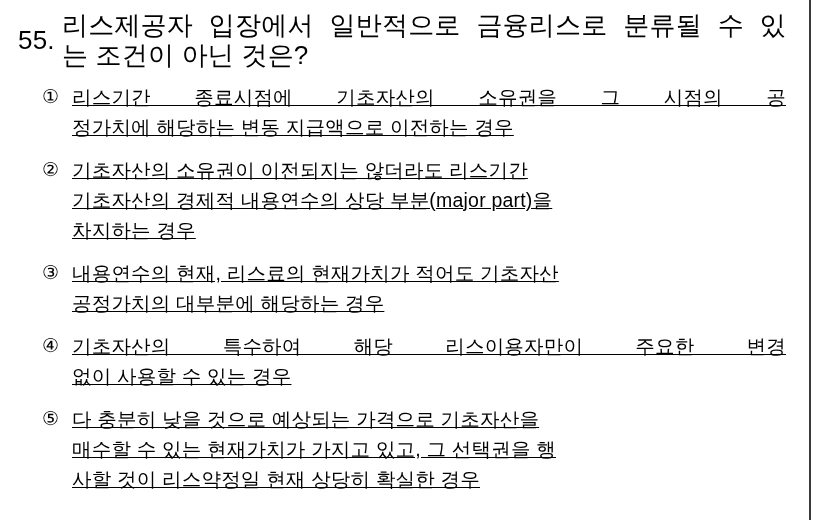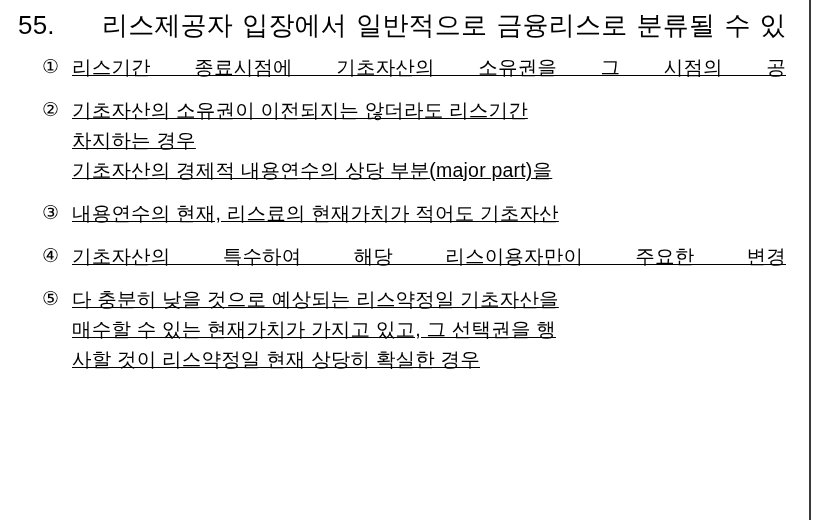--- a/index.html
+++ b/index.html
@@ -49,21 +49,20 @@
     white-space: nowrap;
   }
   .q-text {
     flex: 1 1 auto;
     text-align: justify;
     text-justify: inter-character;
     word-break: keep-all;
   }
   .q-text .line {
     display: block;
-    margin-left: 40px;
   }
   .q-text .line.justify {
     text-align: justify;
     text-align-last: justify;
   }
   .choices {
     margin-top: 12px;
   }
   .choice {
     display: flex;
@@ -99,59 +98,63 @@
 <div class="page">
 
   <div class="page-edge-rule"></div>
 
   <div class="question-block">
 
     <div class="question-head">
       <span class="q-number">55.</span>
       <span class="q-text">
         <span class="line justify">리스제공자 입장에서 일반적으로 금융리스로 분류될 수 있</span>
+        <span class="line">는 조건이 아닌 것은?</span>
       </span>
     </div>
 
     <div class="choices">
 
       <div class="choice">
         <span class="choice-marker">①</span>
         <span class="choice-text">
           <span class="line justify">리스기간 종료시점에 기초자산의 소유권을 그 시점의 공</span>
+          <span class="line">정가치에 해당하는 변동 지급액으로 이전하는 경우</span>
         </span>
       </div>
 
       <div class="choice">
         <span class="choice-marker">②</span>
         <span class="choice-text">
           <span class="line">기초자산의 소유권이 이전되지는 않더라도 리스기간</span>
+          <span class="line">기초자산의 경제적 내용연수의 상당 부분(major part)을</span>
           <span class="line">차지하는 경우</span>
-          <span class="line">기초자산의 경제적 내용연수의 상당 부분(major part)을</span>
         </span>
       </div>
 
       <div class="choice">
         <span class="choice-marker">③</span>
         <span class="choice-text">
           <span class="line">내용연수의 현재, 리스료의 현재가치가 적어도 기초자산</span>
+          <span class="line">공정가치의 대부분에 해당하는 경우</span>
         </span>
       </div>
 
       <div class="choice">
         <span class="choice-marker">④</span>
         <span class="choice-text">
           <span class="line justify">기초자산의 특수하여 해당 리스이용자만이 주요한 변경</span>
+          <span class="line">없이 사용할 수 있는 경우</span>
         </span>
       </div>
 
       <div class="choice">
         <span class="choice-marker">⑤</span>
         <span class="choice-text">
-          <span class="line">다 충분히 낮을 것으로 예상되는 리스약정일 기초자산을</span>
+          <span class="line">다 충분히 낮을 것으로 예상되는 가격으로 기초자산을</span>
           <span class="line">매수할 수 있는 현재가치가 가지고 있고, 그 선택권을 행</span>
           <span class="line">사할 것이 리스약정일 현재 상당히 확실한 경우</span>
         </span>
       </div>
 
     </div>
   </div>
 </div>
 
 </body></html>

